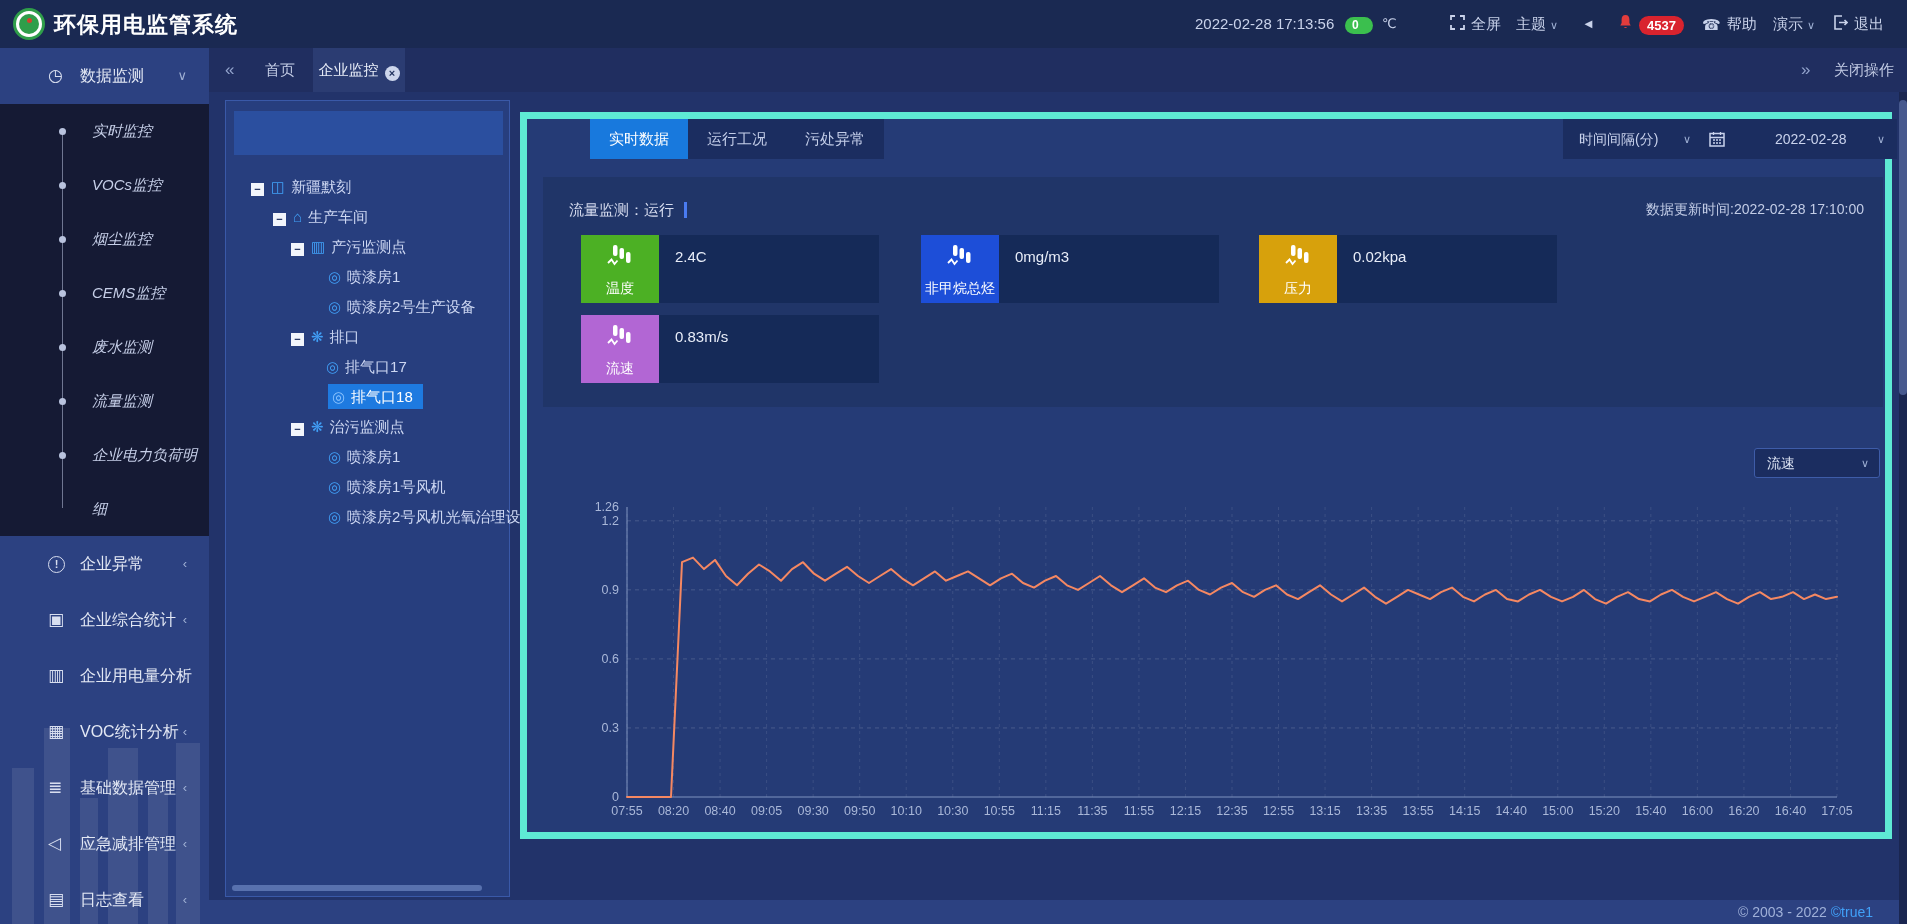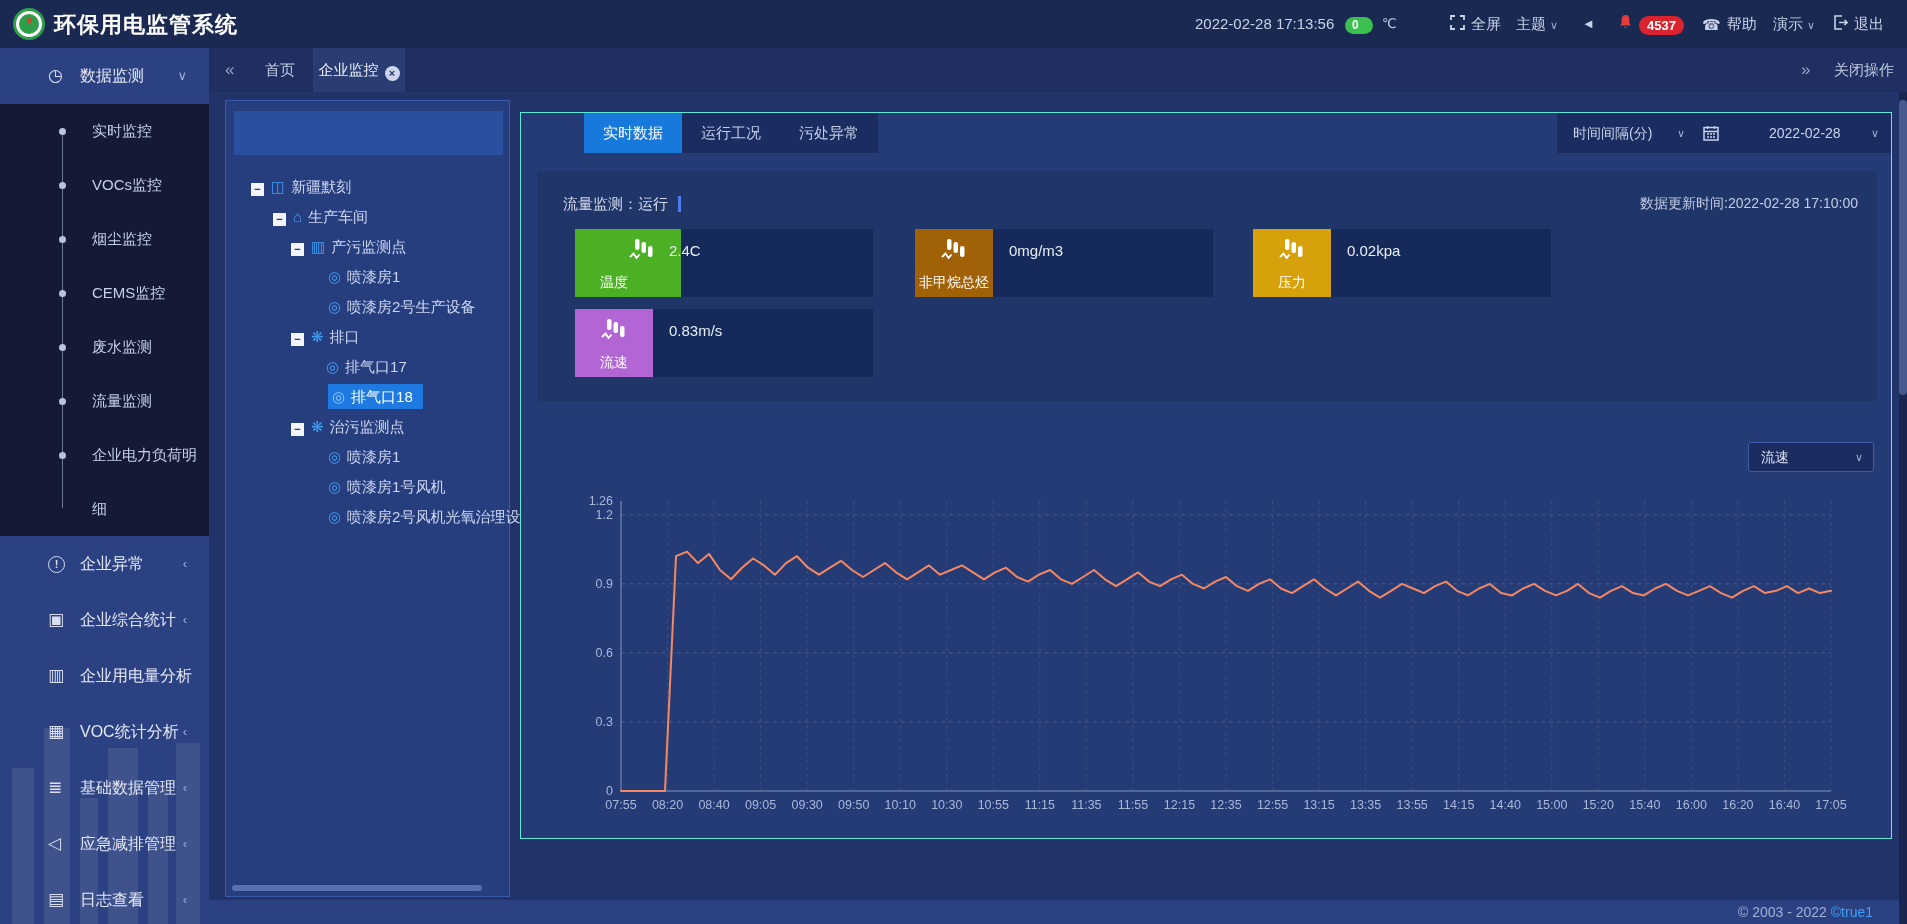--- a/index.html
+++ b/index.html
@@ -49,21 +49,21 @@
   .treepanel{left:225px;top:100px;width:285px;height:797px;background:#273E7E;border:1px solid #3A59A8;box-sizing:border-box;}
   .treestrip{left:8px;top:10px;width:269px;height:44px;background:#2B4F9F;}
   .tnode{left:0;width:285px;height:30px;line-height:30px;white-space:nowrap;color:#CDD7F2;font-size:15px;}
   .tnode .box{display:inline-block;width:13px;height:13px;line-height:12px;background:#F2F5FB;color:#22335F;text-align:center;font-size:11px;font-weight:bold;vertical-align:-1px;margin-right:7px;}
   .tnode .ticon{color:#41A0F8;font-size:15px;margin-right:6px;}
   .tnode .tlab.sel{background:#1E7AE0;color:#fff;padding:4px 10px 4px 4px;}
   .tnode .tlab.sel .ticon{color:#8FC6FF;}
   .tree-scroll{left:6px;top:784px;width:250px;height:6px;border-radius:3px;background:#5871AE;}
 
   
-  .mainpanel{left:520px;top:112px;width:1372px;height:727px;background:#253B76;border:1px solid #5eead4;box-sizing:border-box;}
+  .mainpanel{left:520px;top:112px;width:1372px;height:727px;background:#253B76;border:7px solid #5eead4;box-sizing:border-box;}
   .ctabs{left:63px;top:0;height:40px;background:#1B2D60;white-space:nowrap;}
   .ctab{display:inline-block;width:98px;height:40px;line-height:40px;text-align:center;font-size:15px;color:#C3CDE8;}
   .ctab.active{background:#1879DD;color:#fff;}
   .ctrlbar{left:1036px;top:0;width:334px;height:40px;background:#1B2D60;color:#C9D2EC;font-size:14px;}
   .ctrlbar .t1{position:absolute;left:16px;top:0;line-height:40px;}
   .ctrlbar .c1{position:absolute;left:120px;top:0;line-height:40px;font-size:11px;color:#9FB0D4;}
   .ctrlbar .cal{position:absolute;left:146px;top:12px;}
   .ctrlbar .t2{position:absolute;left:212px;top:0;line-height:40px;}
   .ctrlbar .c2{position:absolute;right:12px;top:0;line-height:40px;font-size:11px;color:#9FB0D4;}
 
@@ -145,21 +145,21 @@
   </div>
 
   <div class="abs sidebar">
     <div class="abs skyline"></div>
     <div id="sidebar-items">
         <div class="abs sgroup" style="top: 0px;">
           <span class="gi" style="position: absolute;">◷</span>
           <span class="gl">数据监测</span>
           <span class="gc">∨</span>
         </div>
-        <div class="abs submenu" style="top: 56px; height: 432px;">
+        <div class="abs submenu" style="top: 56px; height: 432px; font-style: italic;">
           <div class="abs sitem" style="top: 0px;">
             <span class="dot"></span>
             <span class="sl">实时监控</span>
           </div>
           <div class="abs sitem" style="top: 54px;">
             <span class="dot"></span>
             <span class="sl">VOCs监控</span>
           </div>
           <div class="abs sitem" style="top: 108px;">
             <span class="dot"></span>
@@ -251,30 +251,30 @@
           </svg></span>
       <span class="t2">2022-02-28</span>
       <span class="c2">∨</span>
     </div>
 
     <div class="abs statussec">
       <div class="statline"><span>流量监测：运行</span><span class="caret"></span></div>
       <div class="updtime">数据更新时间:2022-02-28 17:10:00</div>
       <div id="cards">
           <div class="card" style="left: 38px; top: 58px;">
-            <div class="cicon" style="background: rgb(76, 176, 36); padding-left: 28px;"><svg width="30" height="30" viewBox="0 0 30 30" style="margin-top:6px">
+            <div class="cicon" style="background: rgb(76, 176, 36);"><svg width="30" height="30" viewBox="0 0 30 30" style="margin-top:6px">
                 <rect x="8" y="4" width="4.5" height="11" rx="2" fill="#fff"></rect>
                 <rect x="14.5" y="7" width="4.5" height="11" rx="2" fill="#fff"></rect>
                 <rect x="21" y="11" width="4.5" height="11" rx="2" fill="#fff"></rect>
                 <polyline points="3,22 6.5,18.5 9.5,23 12.5,19.5" fill="none" stroke="#fff" stroke-width="1.8"></polyline>
               </svg><div class="clab">温度</div></div>
             <div class="cval">2.4C</div>
           </div>
           <div class="card" style="left: 378px; top: 58px;">
-            <div class="cicon" style="background: #a16207;"><svg width="30" height="30" viewBox="0 0 30 30" style="margin-top:6px">
+            <div class="cicon" style="background: #1d4ed8;"><svg width="30" height="30" viewBox="0 0 30 30" style="margin-top:6px">
                 <rect x="8" y="4" width="4.5" height="11" rx="2" fill="#fff"></rect>
                 <rect x="14.5" y="7" width="4.5" height="11" rx="2" fill="#fff"></rect>
                 <rect x="21" y="11" width="4.5" height="11" rx="2" fill="#fff"></rect>
                 <polyline points="3,22 6.5,18.5 9.5,23 12.5,19.5" fill="none" stroke="#fff" stroke-width="1.8"></polyline>
               </svg><div class="clab">非甲烷总烃</div></div>
             <div class="cval">0mg/m3</div>
           </div>
           <div class="card" style="left: 716px; top: 58px;">
             <div class="cicon" style="background: rgb(215, 161, 12);"><svg width="30" height="30" viewBox="0 0 30 30" style="margin-top:6px">
                 <rect x="8" y="4" width="4.5" height="11" rx="2" fill="#fff"></rect>

